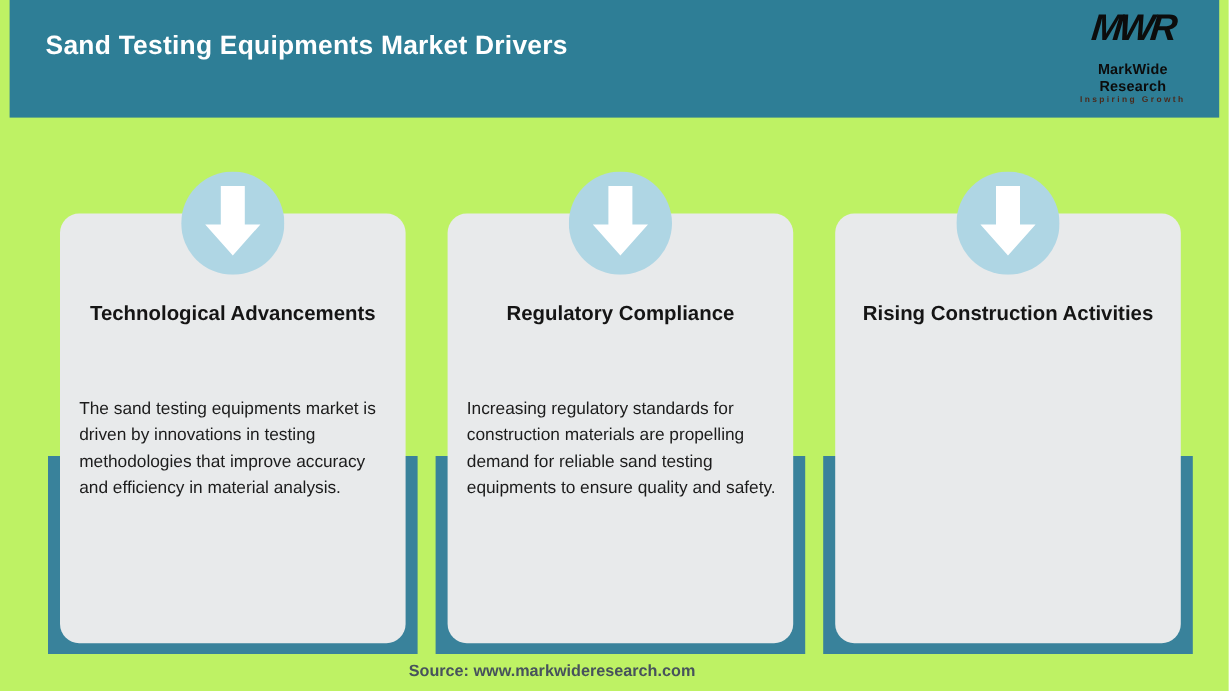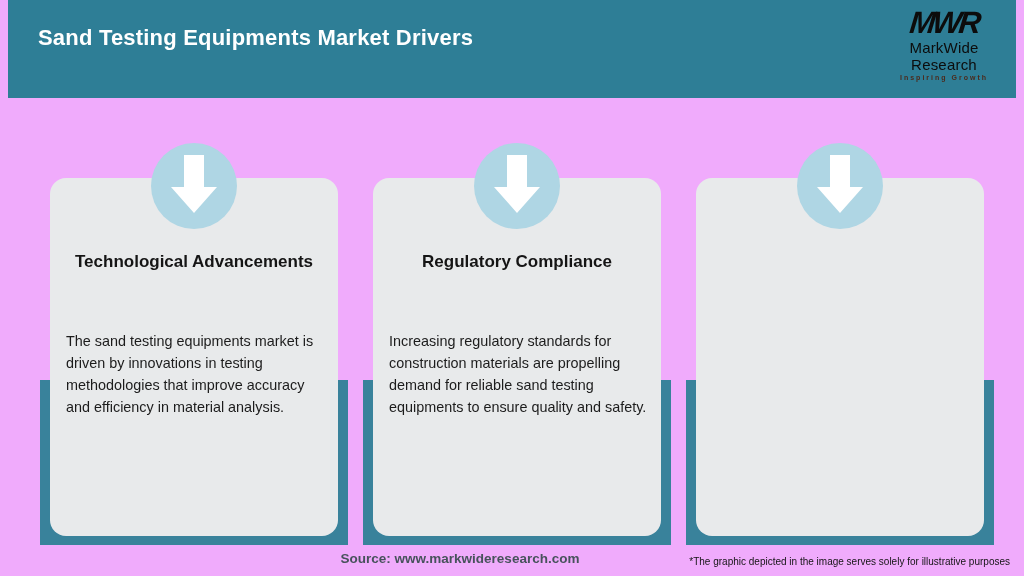--- a/index.html
+++ b/index.html
@@ -1,24 +1,24 @@
 <!DOCTYPE html>
 <html><head>
 <meta charset="utf-8">
 <style>
   html, body { margin:0; padding:0; background:#ffffff; }
   body { width:1024px; height:576px; font-family:"Liberation Sans", sans-serif; }
-  .stage { position:relative; width:1024px; height:576px; background:#f0abfc; overflow:hidden; }
+  .stage { position:relative; width:1024px; height:576px; background:#bef264; overflow:hidden; }
 
   
   .header { position:absolute; left:8px; top:0; width:1008px; height:98px; background:#2e7e96; }
   .header-title { position:absolute; left:30px; top:25px; font-size:22px; font-weight:700; color:#ffffff; letter-spacing:0.2px; }
   .logo { position:absolute; top:7px; right:14px; width:116px; text-align:center; }
   .logo-acronym { font-style:italic; font-weight:700; font-size:31px; line-height:32px; color:#0c0c0c; letter-spacing:-3px; transform:skewX(-6deg); }
-  .logo-name { font-size:15px; font-weight:400; color:#0c0c0c; margin-top:0; letter-spacing:0.2px; }
+  .logo-name { font-size:12px; font-weight:700; color:#0c0c0c; margin-top:12px; letter-spacing:0.2px; }
   .logo-tagline { font-size:7px; font-weight:700; color:#4b2a1c; letter-spacing:2px; margin-top:1px; }
 
   
   .group { position:absolute; top:143px; width:308px; height:402px; }
   .group-1 { left:40px; }
   .group-2 { left:363px; }
   .group-3 { left:686px; }
   .backing { position:absolute; left:0; right:0; top:237px; bottom:0; background:#39829b; z-index:1; }
   .card { position:absolute; left:10px; right:10px; top:35px; height:358px; background:#e8eaeb; border-radius:16px; z-index:2; }
   .card-title { margin-top:74px; text-align:center; font-size:17px; font-weight:700; color:#151515; }
@@ -63,23 +63,23 @@
     </div>
     <svg class="badge" viewBox="0 0 86 86">
       <circle cx="43" cy="43" r="43" fill="#afd6e4"></circle>
       <polygon points="33,12 53,12 53,44 66,44 43,70 20,44 33,44" fill="#ffffff"></polygon>
     </svg>
   </div>
 
   <div class="group group-3">
     <div class="backing"></div>
     <div class="card">
+      <div class="card-title">Rising Construction Activities</div>
     </div>
     <svg class="badge" viewBox="0 0 86 86">
       <circle cx="43" cy="43" r="43" fill="#afd6e4"></circle>
       <polygon points="33,12 53,12 53,44 66,44 43,70 20,44 33,44" fill="#ffffff"></polygon>
     </svg>
   </div>
 
   <div class="source">Source: www.markwideresearch.com</div>
-  <div class="disclaimer">*The graphic depicted in the image serves solely for illustrative purposes</div>
 
 </div>
 
 </body></html>

